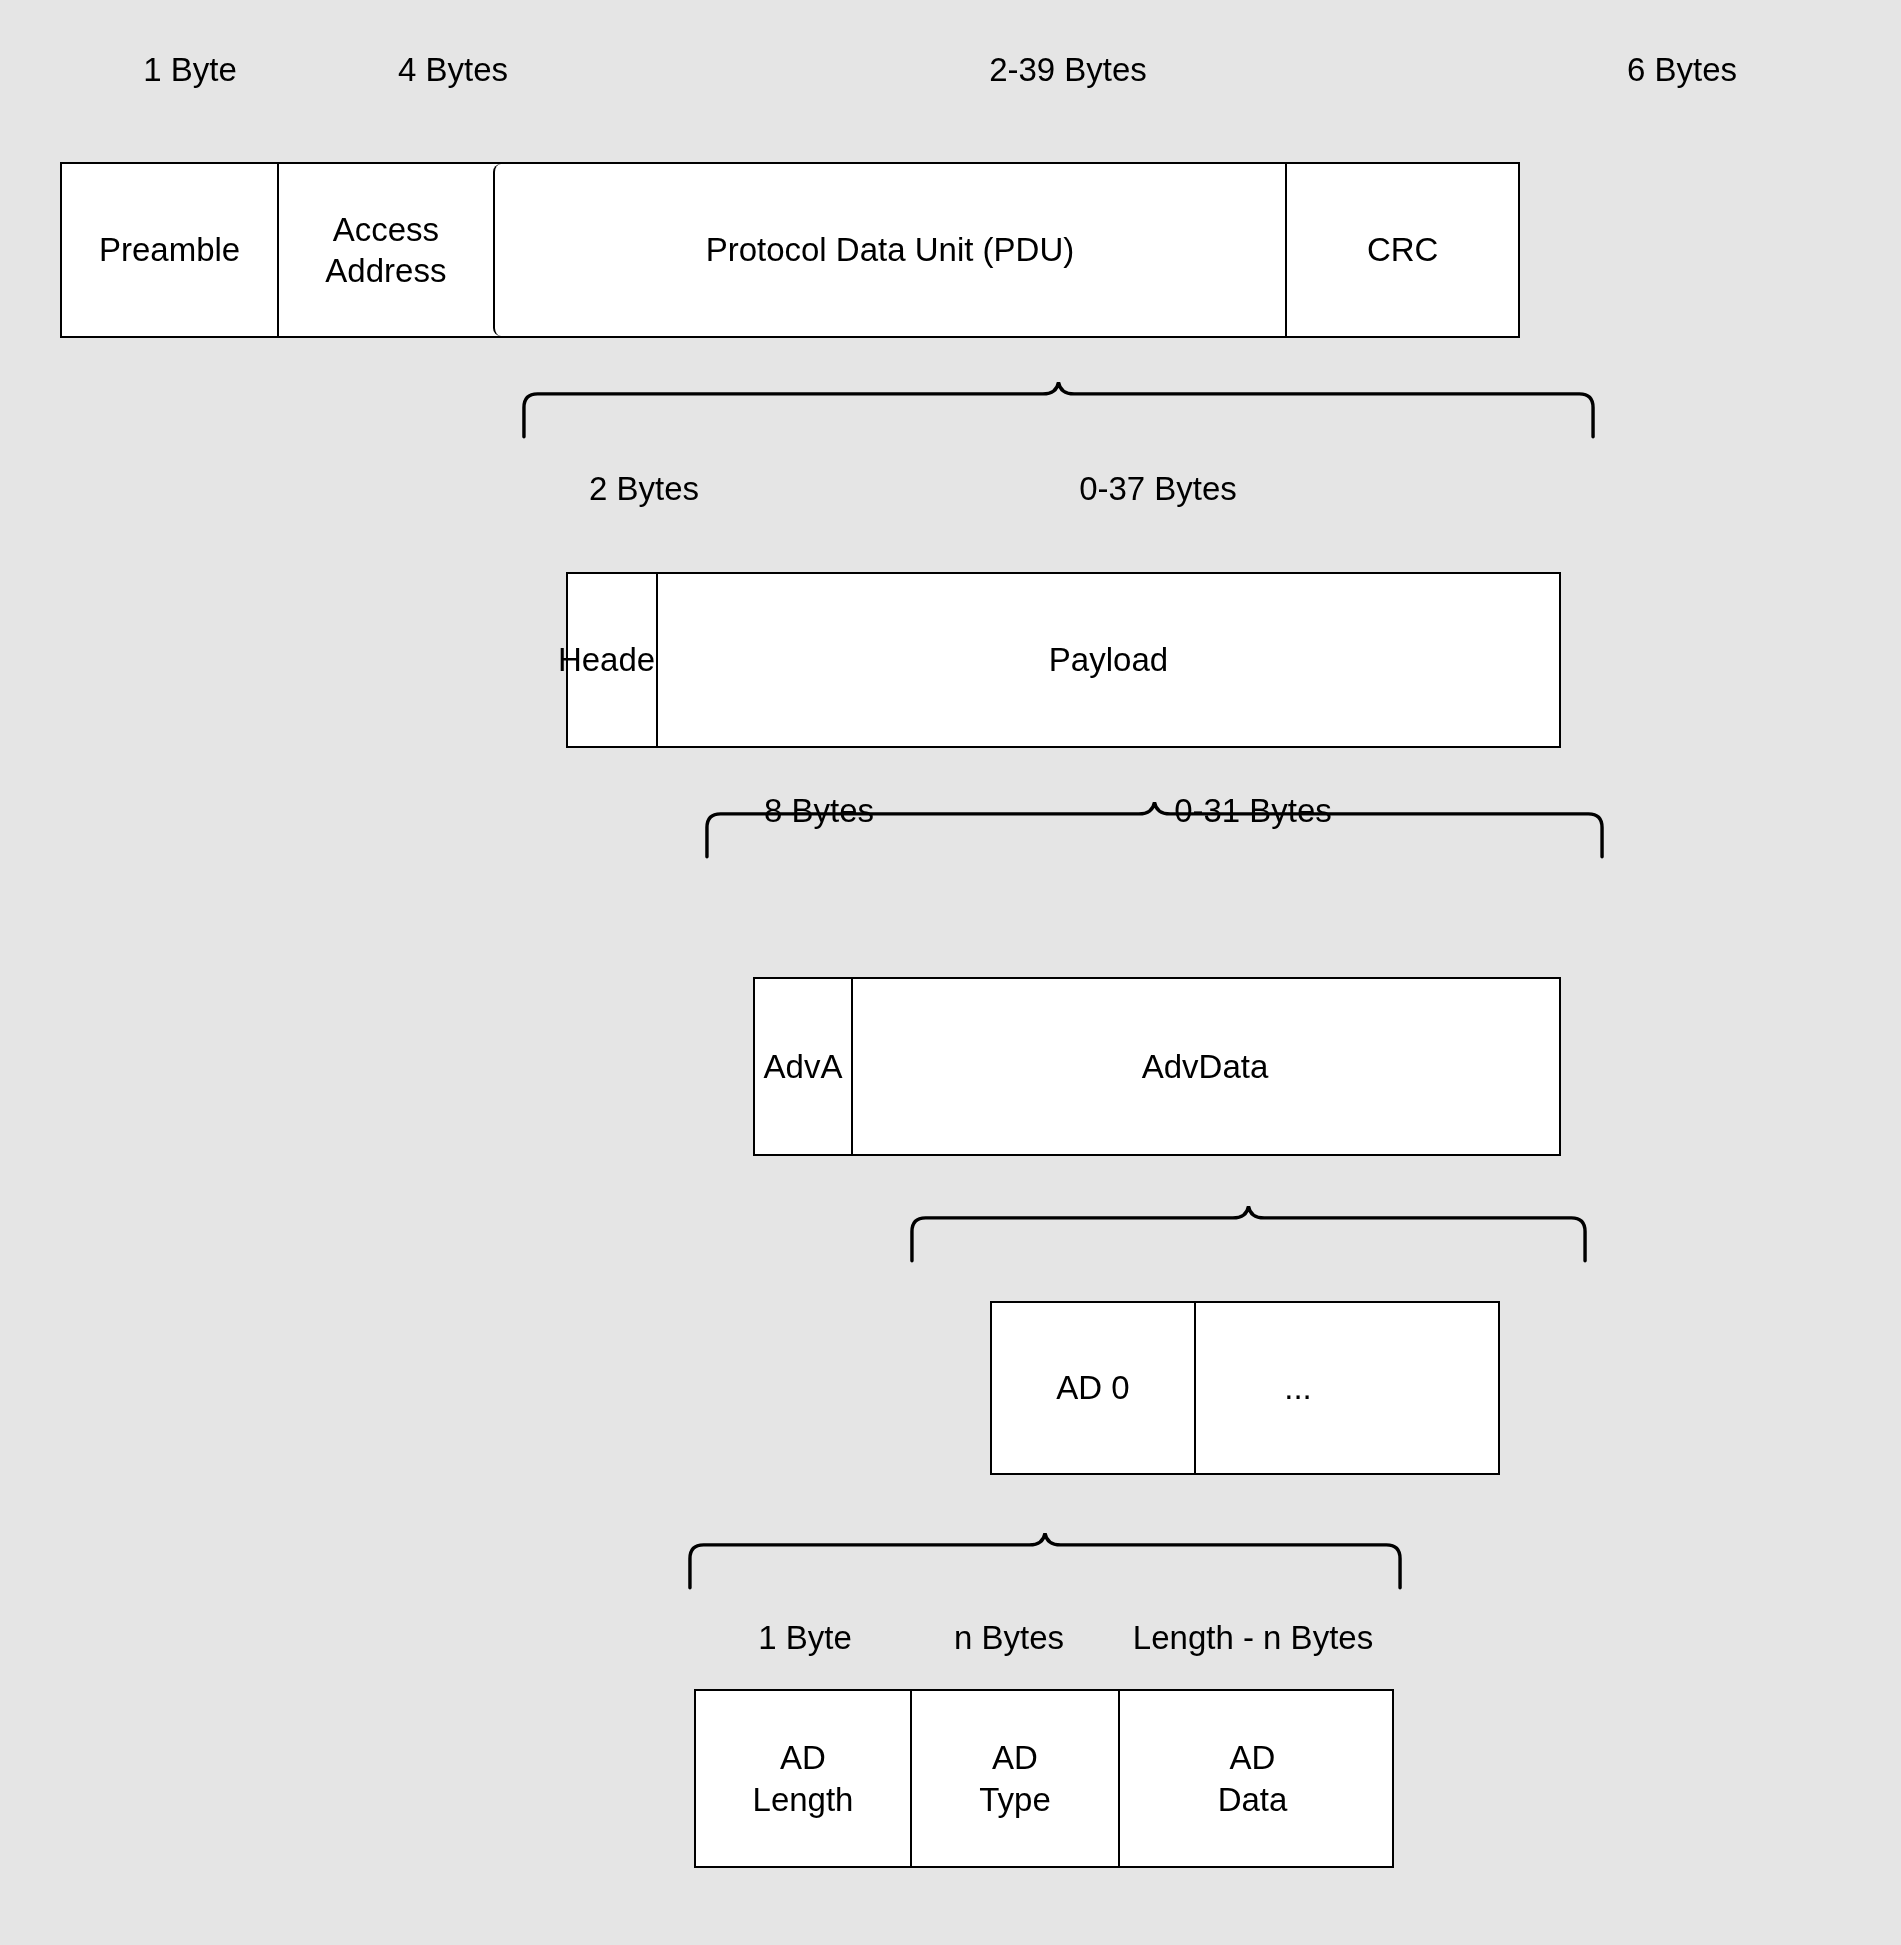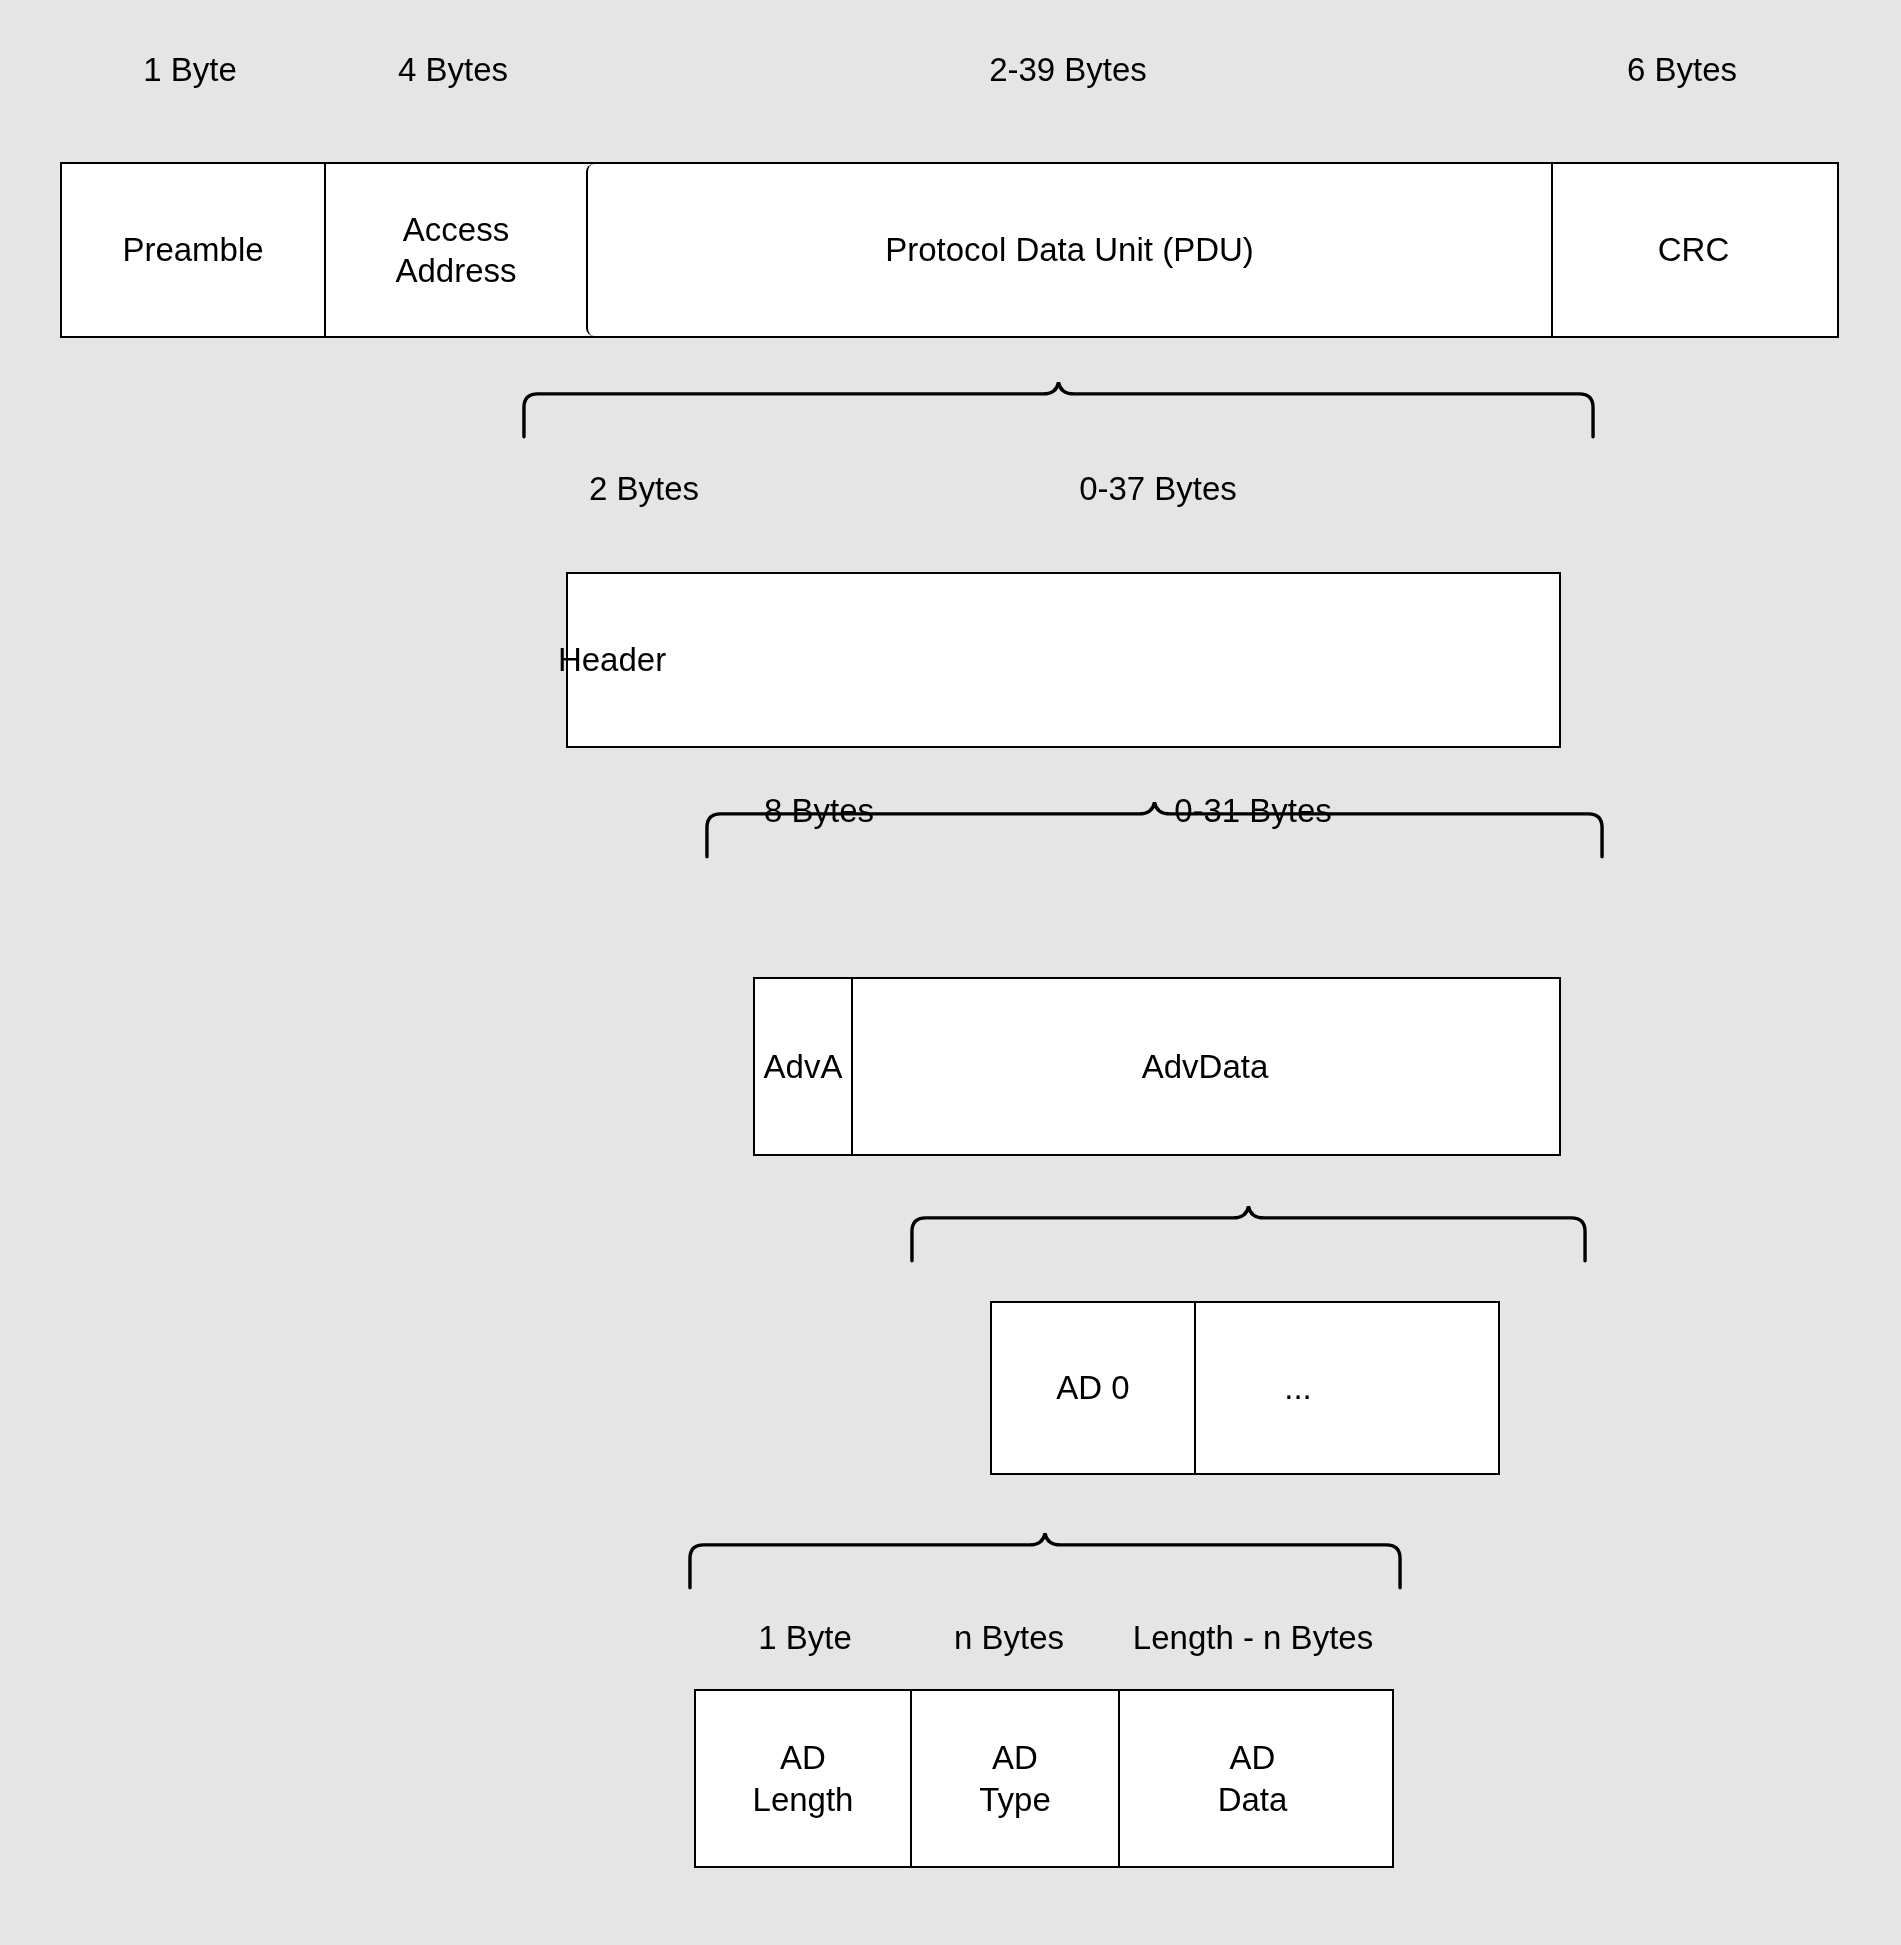--- a/index.html
+++ b/index.html
@@ -60,39 +60,40 @@
 </head>
 <body>
 
 <div id="canvas">
 
   <div class="byte-label" style="left:190px; top:53px;">1 Byte</div>
   <div class="byte-label" style="left:453px; top:53px;">4 Bytes</div>
   <div class="byte-label" style="left:1068px; top:53px;">2-39 Bytes</div>
   <div class="byte-label" style="left:1682px; top:53px;">6 Bytes</div>
 
-  <div class="row" style="left:60px; top:162px; width:1779px; height:176px;">
+  <div class="row" style="left:60px; top:162px; width:1460px; height:176px;">
     <div class="cell" style="width:262px;">Preamble</div>
     <div class="cell" style="width:262px;">Access
 Address</div>
     <div class="cell" style="width:965px;border-radius:8px;">Protocol Data Unit (PDU)</div>
     <div class="cell" style="width:283px;">CRC</div>
   </div>
 
   <div class="brace" style="left:522px; top:380px; width:1073px; height:59px;">
     <svg width="1073" height="59" viewBox="0 0 1100 60">
       <path d="M2,58 L2,28 Q2,14 16,14 L534,14 Q548,14 550,2 Q552,14 566,14 L1084,14 Q1098,14 1098,28 L1098,58" fill="none" stroke="#000000" stroke-width="3.5" stroke-linecap="round"></path>
     </svg>
   </div>
 
   <div class="byte-label" style="left:644px; top:472px;">2 Bytes</div>
   <div class="byte-label" style="left:1158px; top:472px;">0-37 Bytes</div>
 
   <div class="row" style="left:566px; top:572px; width:995px; height:176px;">
     <div class="cell" style="width:88px;">Header</div>
+    <div class="cell" style="width:904px;">Payload</div>
   </div>
 
   <div class="brace" style="left:705px; top:800px; width:899px; height:59px;">
     <svg width="899" height="59" viewBox="0 0 922 60">
       <path d="M2,58 L2,28 Q2,14 16,14 L445,14 Q459,14 461,2 Q463,14 477,14 L906,14 Q920,14 920,28 L920,58" fill="none" stroke="#000000" stroke-width="3.5" stroke-linecap="round"></path>
     </svg>
   </div>
 
   <div class="byte-label" style="left:819px; top:794px;">8 Bytes</div>
   <div class="byte-label" style="left:1253px; top:794px;">0-31 Bytes</div>

